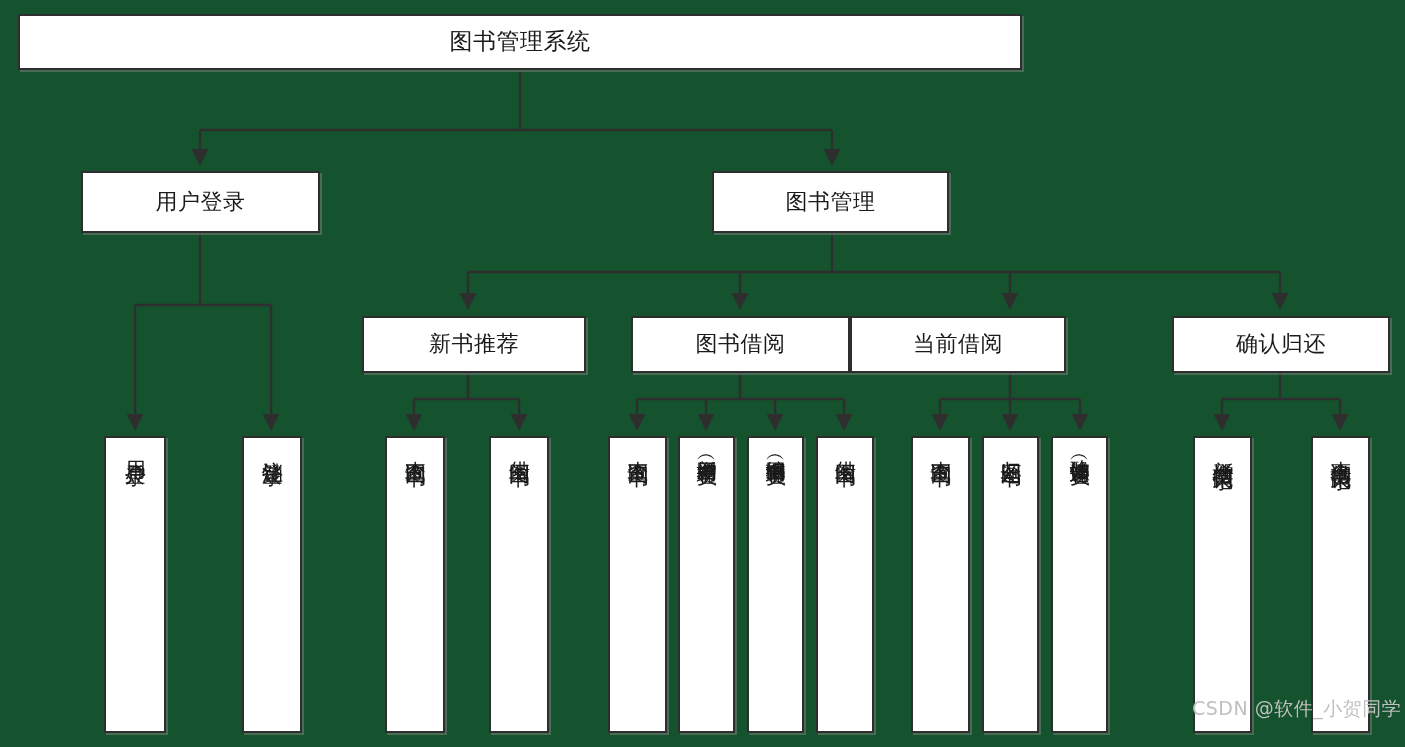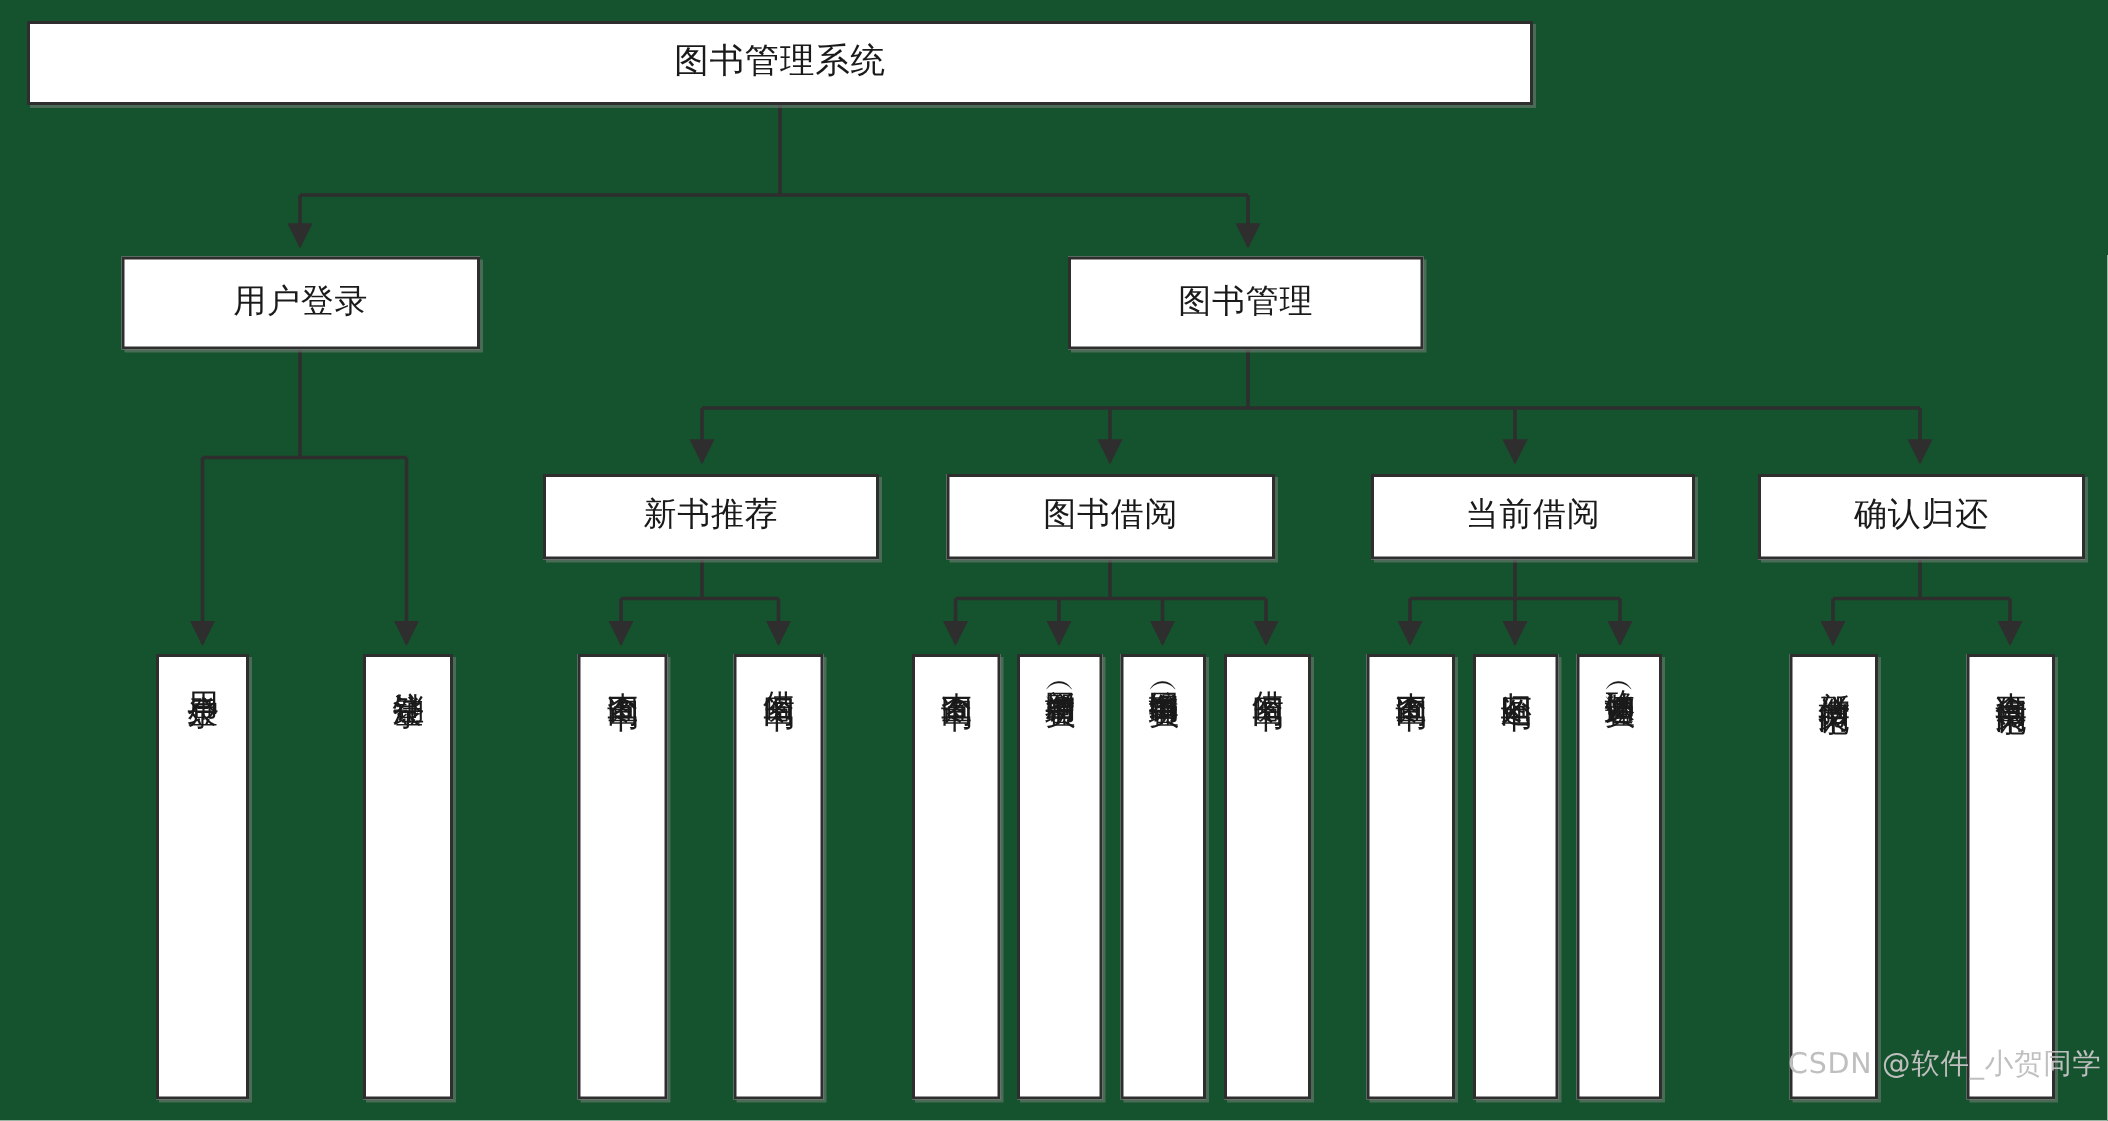--- a/index.html
+++ b/index.html
@@ -138,21 +138,21 @@
   <div class="node h" style="left:712px; top:171px; width:237px; height:62px;justify-content:center;">
     <span class="lbl">图书管理</span>
   </div>
 
   <div class="node h" style="left:362px; top:316px; width:224px; height:57px;">
     <span class="lbl">新书推荐</span>
   </div>
   <div class="node h" style="left:631px; top:316px; width:219px; height:57px;">
     <span class="lbl">图书借阅</span>
   </div>
-  <div class="node h" style="left:914px; top:316px; width:216px; height:57px;justify-content:center;">
+  <div class="node h" style="left:850px; top:316px; width:216px; height:57px;justify-content:center;">
     <span class="lbl">当前借阅</span>
   </div>
   <div class="node h" style="left:1172px; top:316px; width:218px; height:57px;">
     <span class="lbl">确认归还</span>
   </div>
 
   <div class="node v" style="left:104px; top:436px; width:62px; height:297px;">
     <span class="lbl">用户登录</span>
   </div>
   <div class="node v" style="left:242px; top:436px; width:60px; height:297px;">

